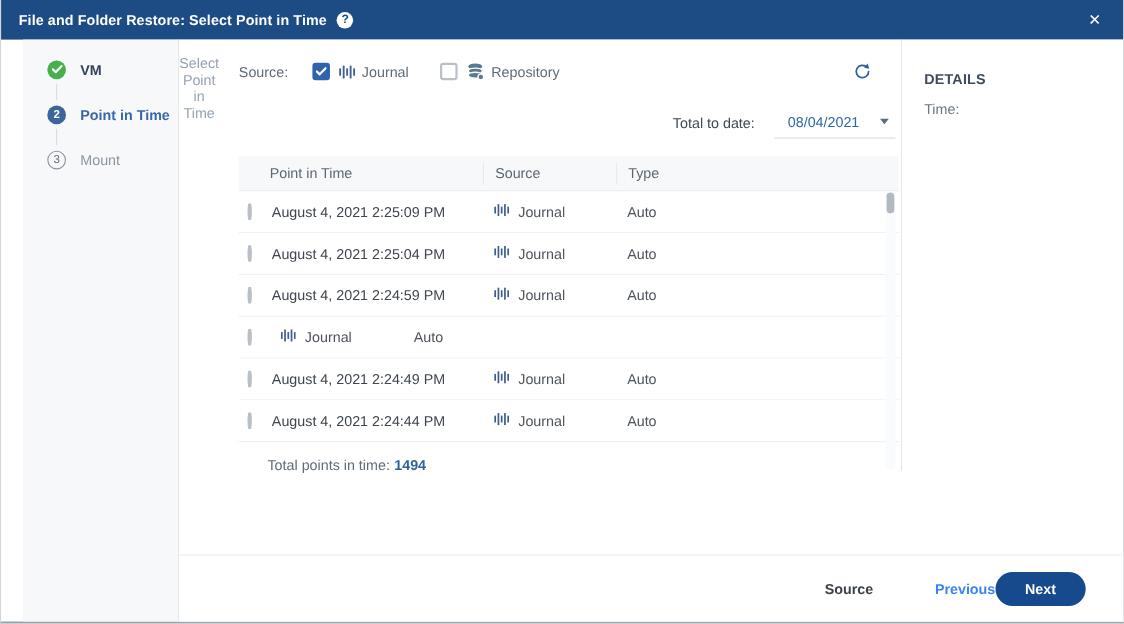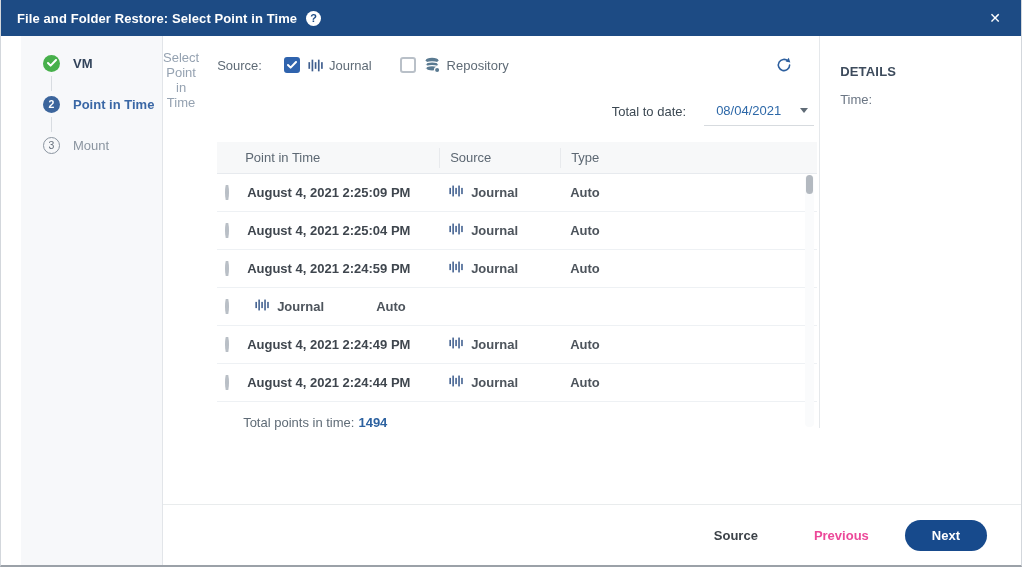--- a/index.html
+++ b/index.html
@@ -100,21 +100,21 @@
            color: #5d6873; align-items: center; }
   .thead .th { padding-left: 10px; border-left: 1px solid #e8eaed; height: 20px; line-height: 20px;
                overflow: hidden; white-space: nowrap; }
   .thead .th.first { border-left: none; }
   .col-radio { width: 28px; flex: 0 0 28px; padding-left: 0 !important; border-left: none !important; }
   .col-time  { width: 194px; flex: 0 0 194px; padding-left: 0 !important; }
   .col-src   { width: 121px; flex: 0 0 121px; }
   .col-type  { width: 125px; flex: 0 0 125px; }
   .col-name  { flex: 1; }
   .trow { display: flex; align-items: center; height: 38px; border-bottom: 1px solid #eef1f4;
-          background: #fff; cursor: pointer; font-weight: bold; }
+          background: #fff; cursor: pointer; }
   .trow .td { padding-left: 10px; overflow: hidden; white-space: nowrap; }
   .trow .col-time { padding-left: 2px !important; color: #3f464e; }
   .radio {
     width: 16px; height: 16px; border-radius: 50%; border: 2px solid #b9bfc6;
     margin-left: 8px; background: #fff;
   }
   .src-cell { display: flex; align-items: center; gap: 8px; color: #4d545c; }
   .type-cell { color: #4d545c; }
   
   .scroll-track {
@@ -134,21 +134,21 @@
   .details-heading { font-weight: bold; color: #3d4b5c; letter-spacing: .2px; }
   .details-field { margin-top: 13px; color: #6b7684; }
   
   .footer {
     position: absolute; left: 0; right: 0; bottom: 0; height: 61px;
     border-top: 1px solid #e9eced; display: flex; align-items: center;
     justify-content: flex-end; padding-right: 34px; background: #fff;
   }
   .btn-text { cursor: pointer; font-weight: bold; }
   .btn-cancel { color: #3c4248; margin-right: 56px; }
-  .btn-previous { color: #ec4899; margin-right: 36px; }
+  .btn-previous { color: #3b82f6; }
   .btn-next {
     background: #174a8c; color: #fff; font-weight: bold; border: none;
     border-radius: 16px; height: 31px; padding: 0 27px; font: inherit; font-weight: bold;
     cursor: pointer;
   }
 </style>
 </head>
 <body>
 
 <div class="dialog">

